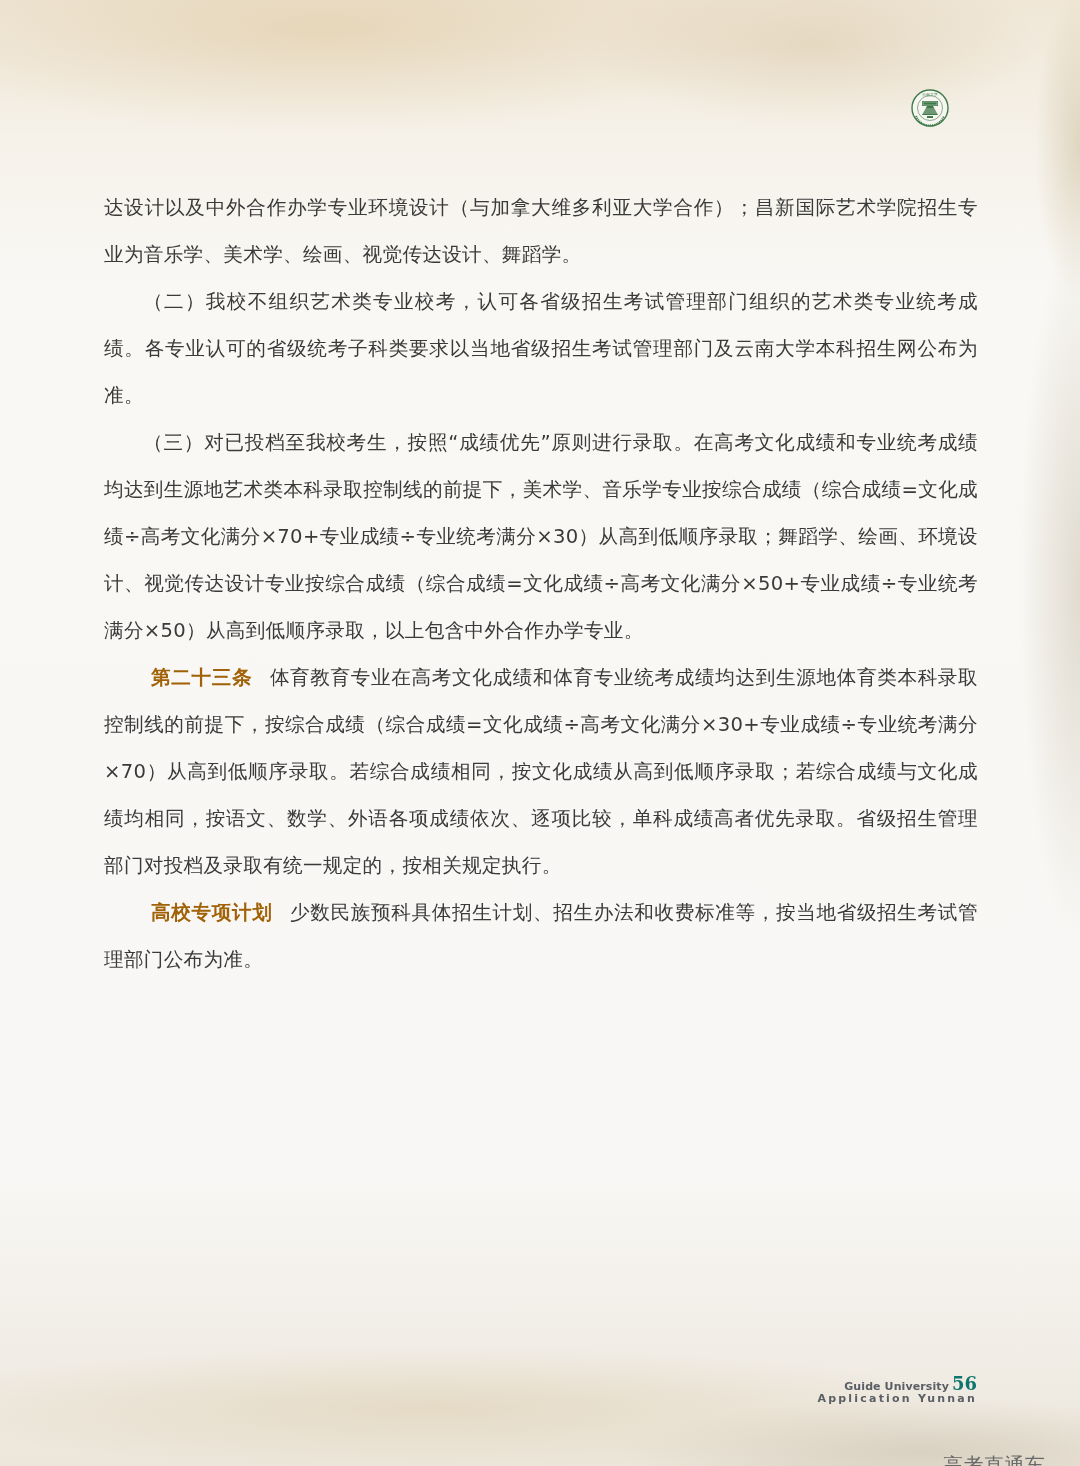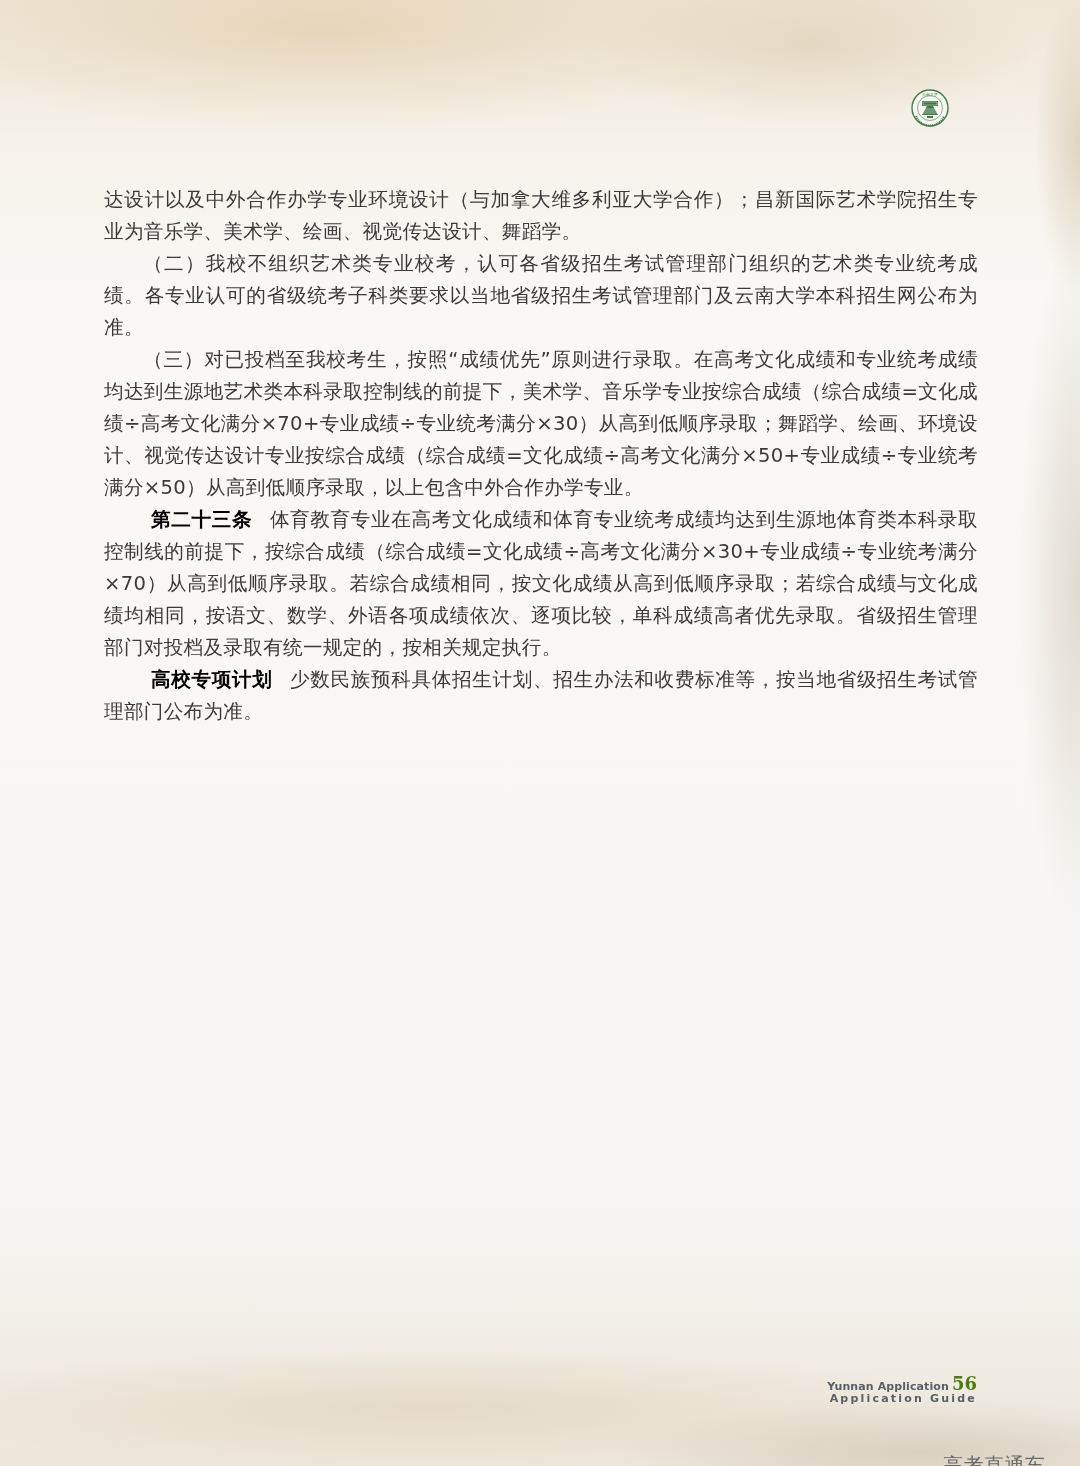--- a/index.html
+++ b/index.html
@@ -18,33 +18,33 @@
         radial-gradient(ellipse 6% 15% at 100% 10%, rgba(200,185,150,0.5), rgba(200,185,150,0) 70%),
         radial-gradient(ellipse 70% 6% at 40% 96%, rgba(220,205,175,0.55), rgba(220,205,175,0) 70%),
         radial-gradient(ellipse 40% 5% at 85% 99%, rgba(200,190,170,0.55), rgba(200,190,170,0) 70%),
         linear-gradient(180deg, #efe6d6 0%, #f6f2ea 10%, #f9f8f5 20%, #f8f7f5 80%, #f1ede6 92%, #ece6da 100%);
     }
     .logo {
       position: absolute; left: 911px; top: 78px; width: 38px; height: 60px; z-index: 2;
     }
     .content {
       position: absolute; left: 104px; top: 184px; width: 874px; z-index: 1;
-      font-size: 19.6px; line-height: 32px; letter-spacing: 0.3px;
+      font-size: 19.6px; line-height: 47px; letter-spacing: 0.3px;
       text-align: justify;
     }
     .content p { margin: 0; }
     .indent { text-indent: 2em; }
     .indent-art { text-indent: 2.4em; }
-    .article-no { color: #000000; font-weight: bold; margin-right: 0.9em; }
+    .article-no { color: #a16207; font-weight: bold; margin-right: 0.9em; }
     .footer {
       position: absolute; right: 103px; top: 1373px; z-index: 2; text-align: right;
       color: #5a5f66;
     }
     .footer .brand { font-size: 11px; font-weight: bold; letter-spacing: 0.1px; }
-    .footer .page-num { font-family: "DejaVu Serif", serif; font-weight: bold; font-size: 18px; color: #4d7c0f; margin-left: 3px; }
+    .footer .page-num { font-family: "DejaVu Serif", serif; font-weight: bold; font-size: 18px; color: #0f766e; margin-left: 3px; }
     .footer .guide { font-size: 11px; font-weight: bold; letter-spacing: 2.2px; margin-top: -2px; }
     .watermark {
       position: absolute; left: 943px; top: 1452px; z-index: 2;
       font-size: 20px; color: #6a6a6a; letter-spacing: 0.5px;
     }
   </style>
 </head>
 <body>
 
 <div class="bg"></div>
@@ -73,18 +73,18 @@
   <p class="indent-art">
     <span class="article-no">第二十三条</span><span>体育教育专业在高考文化成绩和体育专业统考成绩均达到生源地体育类本科录取控制线的前提下，按综合成绩（综合成绩=文化成绩÷高考文化满分×30+专业成绩÷专业统考满分×70）从高到低顺序录取。若综合成绩相同，按文化成绩从高到低顺序录取；若综合成绩与文化成绩均相同，按语文、数学、外语各项成绩依次、逐项比较，单科成绩高者优先录取。省级招生管理部门对投档及录取有统一规定的，按相关规定执行。</span>
   </p>
   <p class="indent-art">
     <span class="article-no">高校专项计划</span><span>少数民族预科具体招生计划、招生办法和收费标准等，按当地省级招生考试管理部门公布为准。</span>
   </p>
 </div>
 
 <div class="footer">
   <div>
-    <span class="brand">Yunnan Application</span><span class="page-num">56</span>
+    <span class="brand">Guide University</span><span class="page-num">56</span>
   </div>
-  <div class="guide">Application Guide</div>
+  <div class="guide">Application Yunnan</div>
 </div>
 
 <div class="watermark">高考直通车</div>
 
 </body></html>

